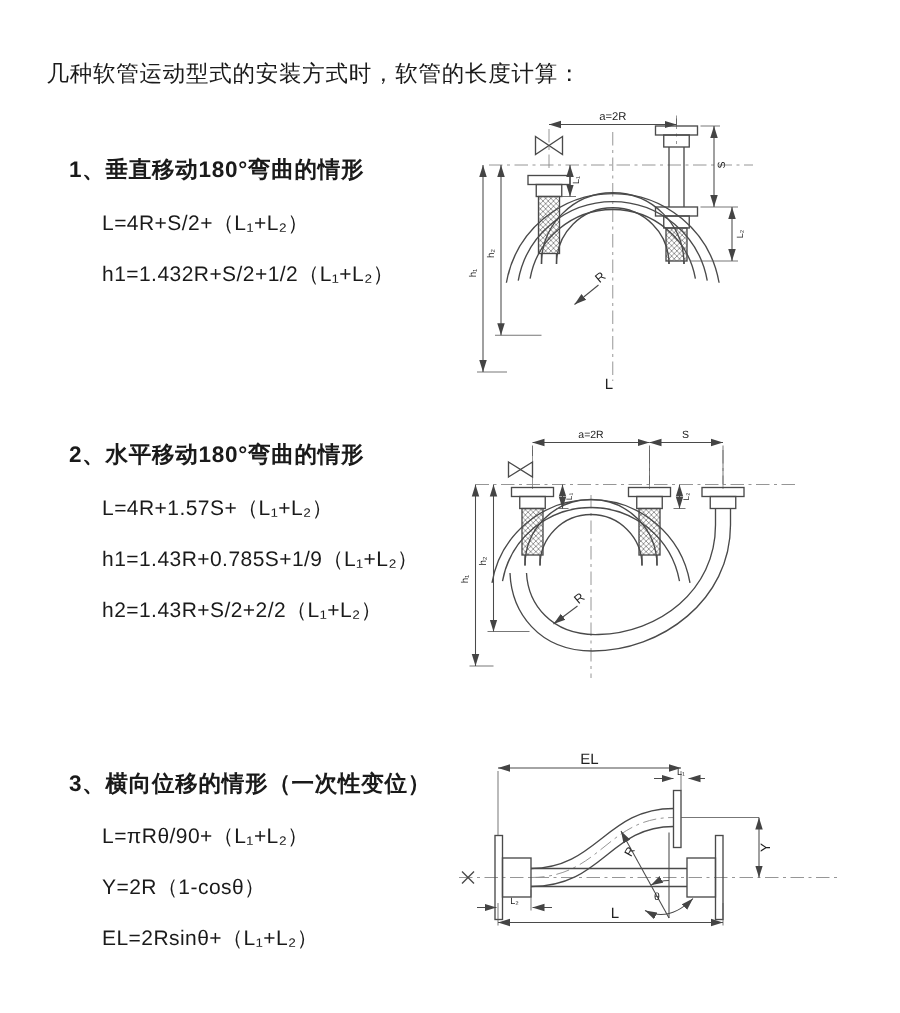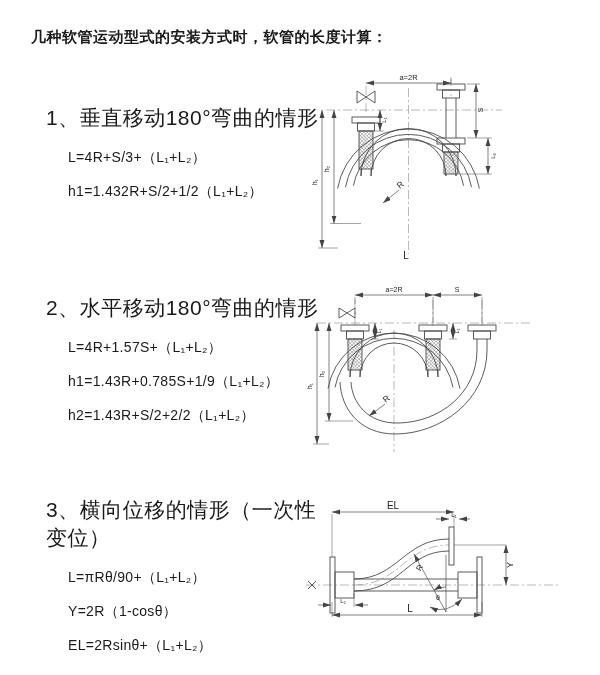--- a/index.html
+++ b/index.html
@@ -1,42 +1,42 @@
 <!DOCTYPE html>
 <html><head>
 <meta charset="utf-8">
 <style>
   *{margin:0;padding:0;box-sizing:border-box}
   html,body{width:600px;height:675px;background:#fff}
   body{font-family:"Liberation Sans","DejaVu Sans",sans-serif;color:#1a1a1a}
   .page{position:relative;width:600px;height:675px;background:#fff;overflow:hidden}
-  .title{position:absolute;left:31px;top:28px;font-size:15px;font-weight:bold;letter-spacing:.5px}
+  .title{position:absolute;left:31px;top:40px;font-size:15px;font-weight:normal;letter-spacing:.5px}
   .sec{position:absolute;left:46px;width:280px}
-  .sec-h{font-size:21px;font-weight:normal;letter-spacing:.5px}
+  .sec-h{font-size:15px;font-weight:bold;letter-spacing:.5px}
   .flist{padding-left:22px;margin-top:8px}
   .fline{font-size:14px;height:34px;line-height:34px;white-space:nowrap;letter-spacing:.3px}
   svg{position:absolute}
   svg text{font-family:"Liberation Sans","DejaVu Sans",sans-serif;fill:#222}
   .draw{stroke:#4a4a4a;fill:none;stroke-width:.9}
   .dim{stroke:#4a4a4a;fill:none;stroke-width:.7}
   .ext{stroke:#5a5a5a;fill:none;stroke-width:.55}
   .cl{stroke:#8a8a8a;fill:none;stroke-width:.6;stroke-dasharray:9 3 2 3}
   .hatchfill{stroke:#4a4a4a;stroke-width:.9}
 </style>
 </head>
 <body>
 
 <div class="page">
 
   <div class="title">几种软管运动型式的安装方式时，软管的长度计算：</div>
 
   <div class="sec" style="top:104px">
     <div class="sec-h">1、垂直移动180°弯曲的情形</div>
     <div class="flist">
-      <div class="fline">L=4R+S/3+（L₁+L₂）</div>
+      <div class="fline">L=4R+S/2+（L₁+L₂）</div>
       <div class="fline">h1=1.432R+S/2+1/2（L₁+L₂）</div>
     </div>
   </div>
 
   <svg style="left:306px;top:64px" width="244" height="198" viewBox="0 0 244 198">
     <defs>
       <marker id="ar1" viewBox="0 0 8 6" refX="8" refY="3" markerWidth="8" markerHeight="6" orient="auto-start-reverse" markerUnits="userSpaceOnUse">
         <path d="M0 .5 L8 3 L0 5.5 z" fill="#444"></path>
       </marker>
       <pattern id="ht1" width="3.5" height="3.5" patternUnits="userSpaceOnUse">
@@ -152,21 +152,21 @@
     </g>
     <text x="91" y="10" font-size="7" text-anchor="middle">a=2R</text>
     <text x="154" y="10" font-size="7" text-anchor="middle">S</text>
     <text x="9" y="104" font-size="6.5" text-anchor="middle" transform="rotate(-90 9 104)">h₁</text>
     <text x="21" y="92" font-size="6.5" text-anchor="middle" transform="rotate(-90 21 92)">h₂</text>
     <text x="78" y="49" font-size="5.5" text-anchor="middle" transform="rotate(-90 78 49)">L₁</text>
     <text x="156" y="49" font-size="5.5" text-anchor="middle" transform="rotate(-90 156 49)">L₂</text>
     <text x="85" y="119" font-size="8.5" text-anchor="middle" transform="rotate(-40 85 119)">R</text>
   </svg>
 
-  <div class="sec" style="top:496px">
+  <div class="sec" style="top:513px">
     <div class="sec-h">3、横向位移的情形（一次性变位）</div>
     <div class="flist">
       <div class="fline">L=πRθ/90+（L₁+L₂）</div>
       <div class="fline">Y=2R（1-cosθ）</div>
       <div class="fline">EL=2Rsinθ+（L₁+L₂）</div>
     </div>
   </div>
 
   <svg style="left:298px;top:497px" width="300" height="150" viewBox="0 0 300 150">
     <defs>

